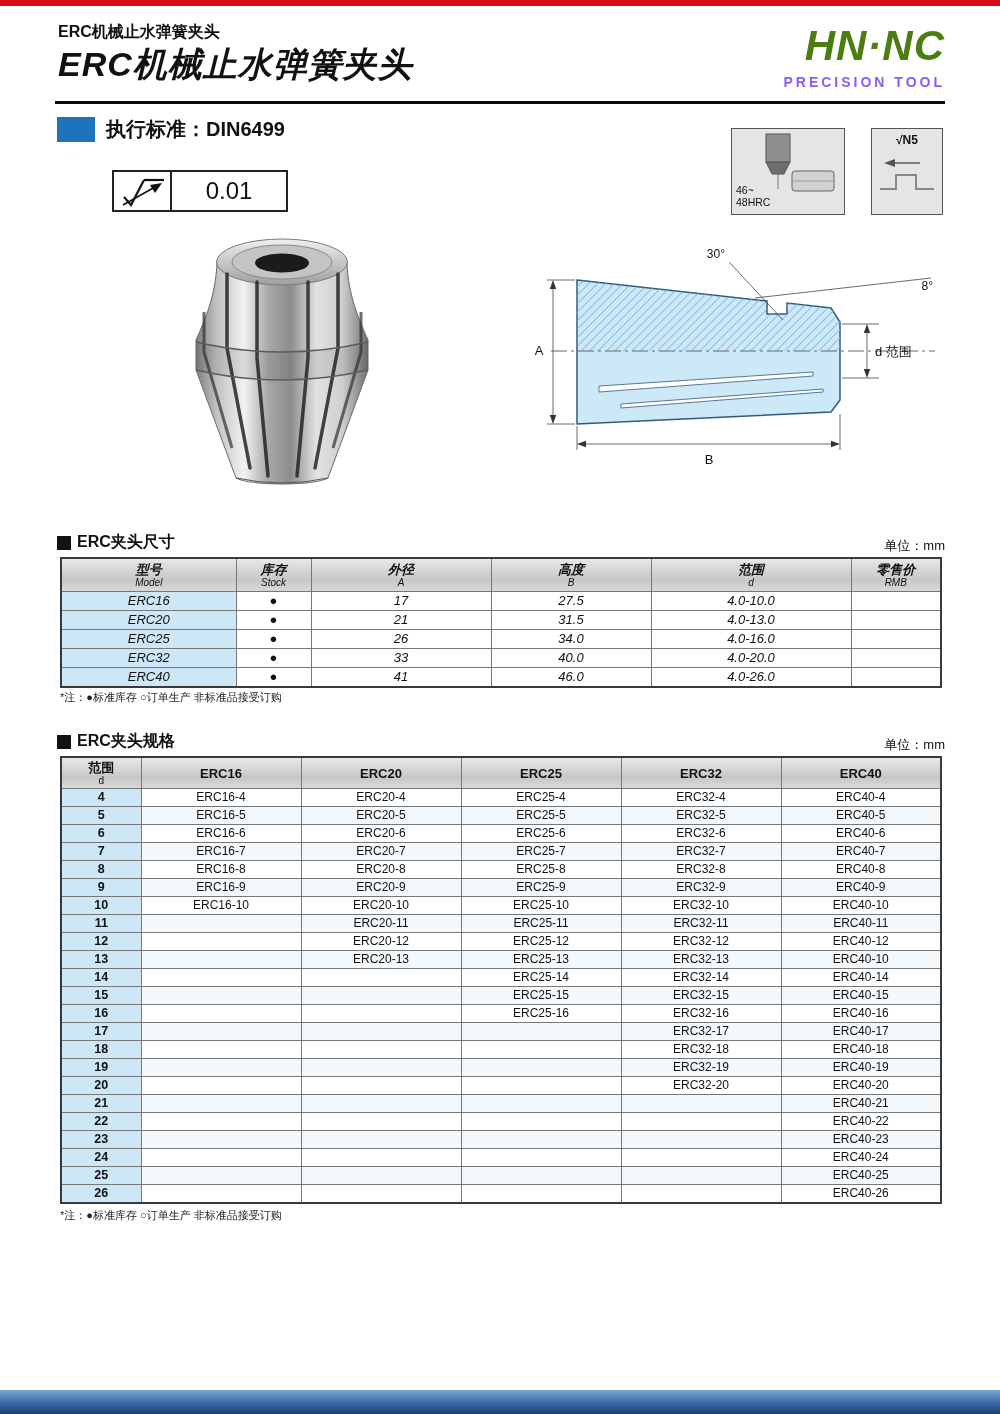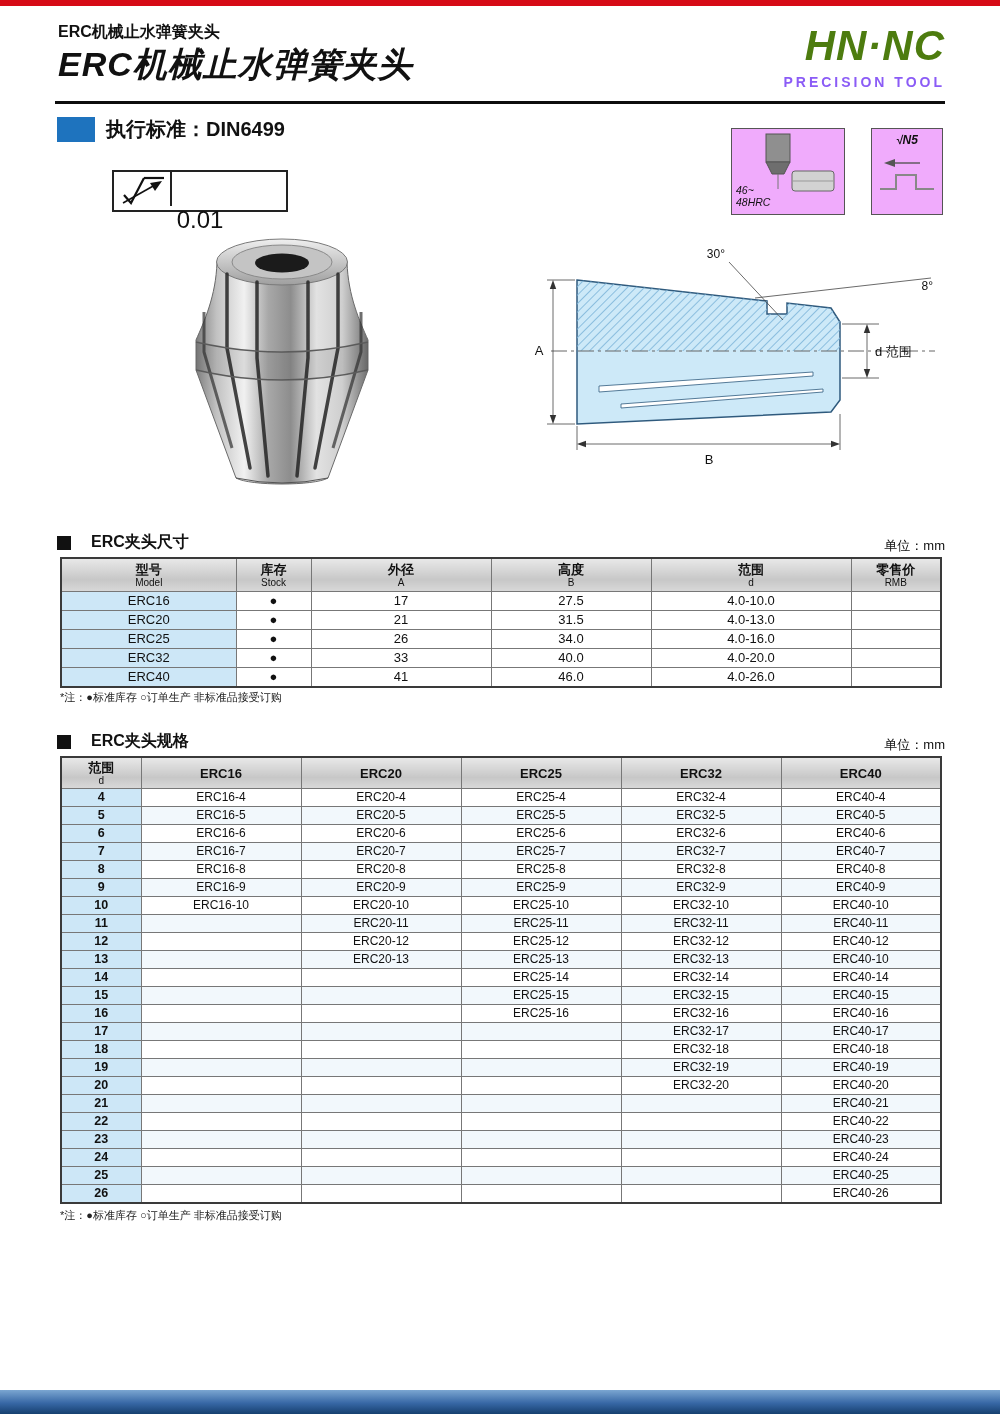--- a/index.html
+++ b/index.html
@@ -9,46 +9,46 @@
   .top-red-bar{position:absolute;top:0;left:0;width:1000px;height:6px;background:#d60b16;}
   .small-title{position:absolute;top:22px;left:58px;font-size:16px;font-weight:bold;}
   .big-title{position:absolute;top:42px;left:58px;font-size:34px;font-weight:bold;font-style:italic;letter-spacing:1px;}
   .title-rule{position:absolute;top:101px;left:55px;width:890px;height:3px;background:#0d0d0d;}
   .logo-1{position:absolute;top:22px;right:55px;font-size:42px;font-weight:bold;font-style:italic;color:#4d7c0f;letter-spacing:1px;}
   .logo-2{position:absolute;top:74px;right:55px;font-size:14px;font-weight:bold;letter-spacing:3px;color:#8b5cf6;}
 
   .std-accent{position:absolute;top:117px;left:57px;width:38px;height:25px;background:#1e73be;}
   .std-text{position:absolute;top:116px;left:106px;font-size:20px;font-weight:bold;}
 
-  .finish-box{position:absolute;top:170px;left:112px;width:172px;height:38px;border:2px solid #222;display:flex;align-items:stretch;background:#fff;flex-direction:column;}
+  .finish-box{position:absolute;top:170px;left:112px;width:172px;height:38px;border:2px solid #222;display:flex;align-items:stretch;background:#fff;}
   .finish-sym{width:56px;border-right:2px solid #222;display:flex;align-items:center;justify-content:center;}
   .finish-val{flex:1;display:flex;align-items:center;justify-content:center;font-size:24px;}
 
-  .spec-box{position:absolute;border:1px solid #555;background:#f0abfc;font-style:italic;}
+  .spec-box{position:absolute;border:1px solid #555;background:#e5e5e5;}
   .hardness-box{top:128px;left:731px;width:112px;height:85px;}
   .n5-box{top:128px;left:871px;width:70px;height:85px;}
   .hardness-label{position:absolute;left:4px;bottom:6px;font-size:10.5px;line-height:12px;white-space:pre-line;}
   .n5-label{position:absolute;top:4px;left:0;width:100%;text-align:center;font-size:12px;font-weight:bold;}
 
   .photo-wrap{position:absolute;top:230px;left:180px;}
   .drawing-wrap{position:absolute;top:238px;left:515px;}
 
-  .section-head{position:absolute;left:57px;display:flex;align-items:center;gap:20px;}
+  .section-head{position:absolute;left:57px;display:flex;align-items:center;gap:6px;}
   .sec1{top:532px;} .sec2{top:731px;}
   .section-marker{width:14px;height:14px;background:#111;display:inline-block;}
   .section-title{font-size:16px;font-weight:bold;}
   .unit-label{position:absolute;right:55px;font-size:13px;}
   .unit1{top:537px;} .unit2{top:736px;}
 
   .data-table{position:absolute;left:60px;width:880px;border-collapse:collapse;table-layout:fixed;background:#fff;border:2px solid #3a3a3a;}
   .data-table th,.data-table td{border:1px solid #777;text-align:center;overflow:hidden;white-space:nowrap;padding:0;}
   .data-table th{background:linear-gradient(180deg,#e8e8e8 0%,#c7c7c7 65%,#d8d8d8 100%);}
   .h-main{font-size:13px;font-weight:bold;line-height:15px;}
   .h-sub{font-size:10px;font-weight:normal;line-height:12px;}
-  .t1{top:557px;} .t1 th{height:32px;vertical-align:middle;}
+  .t1{top:557px;font-style:italic;} .t1 th{height:32px;vertical-align:middle;}
   .t1 td{height:18px;line-height:18px;font-size:13px;}
   .t2{top:756px;} .t2 th{height:30px;vertical-align:middle;}
   .t2 td{height:17px;line-height:17px;font-size:12px;}
   td.first-col{background:#cde7f7;}
   .t2 td.first-col{font-weight:bold;font-size:12.5px;}
   .t2 tbody tr:nth-child(even) td:not(.first-col){background:#f2f8fc;}
 
   .note{position:absolute;left:60px;font-size:11px;color:#222;}
   .note1{top:690px;} .note2{top:1208px;}
 

